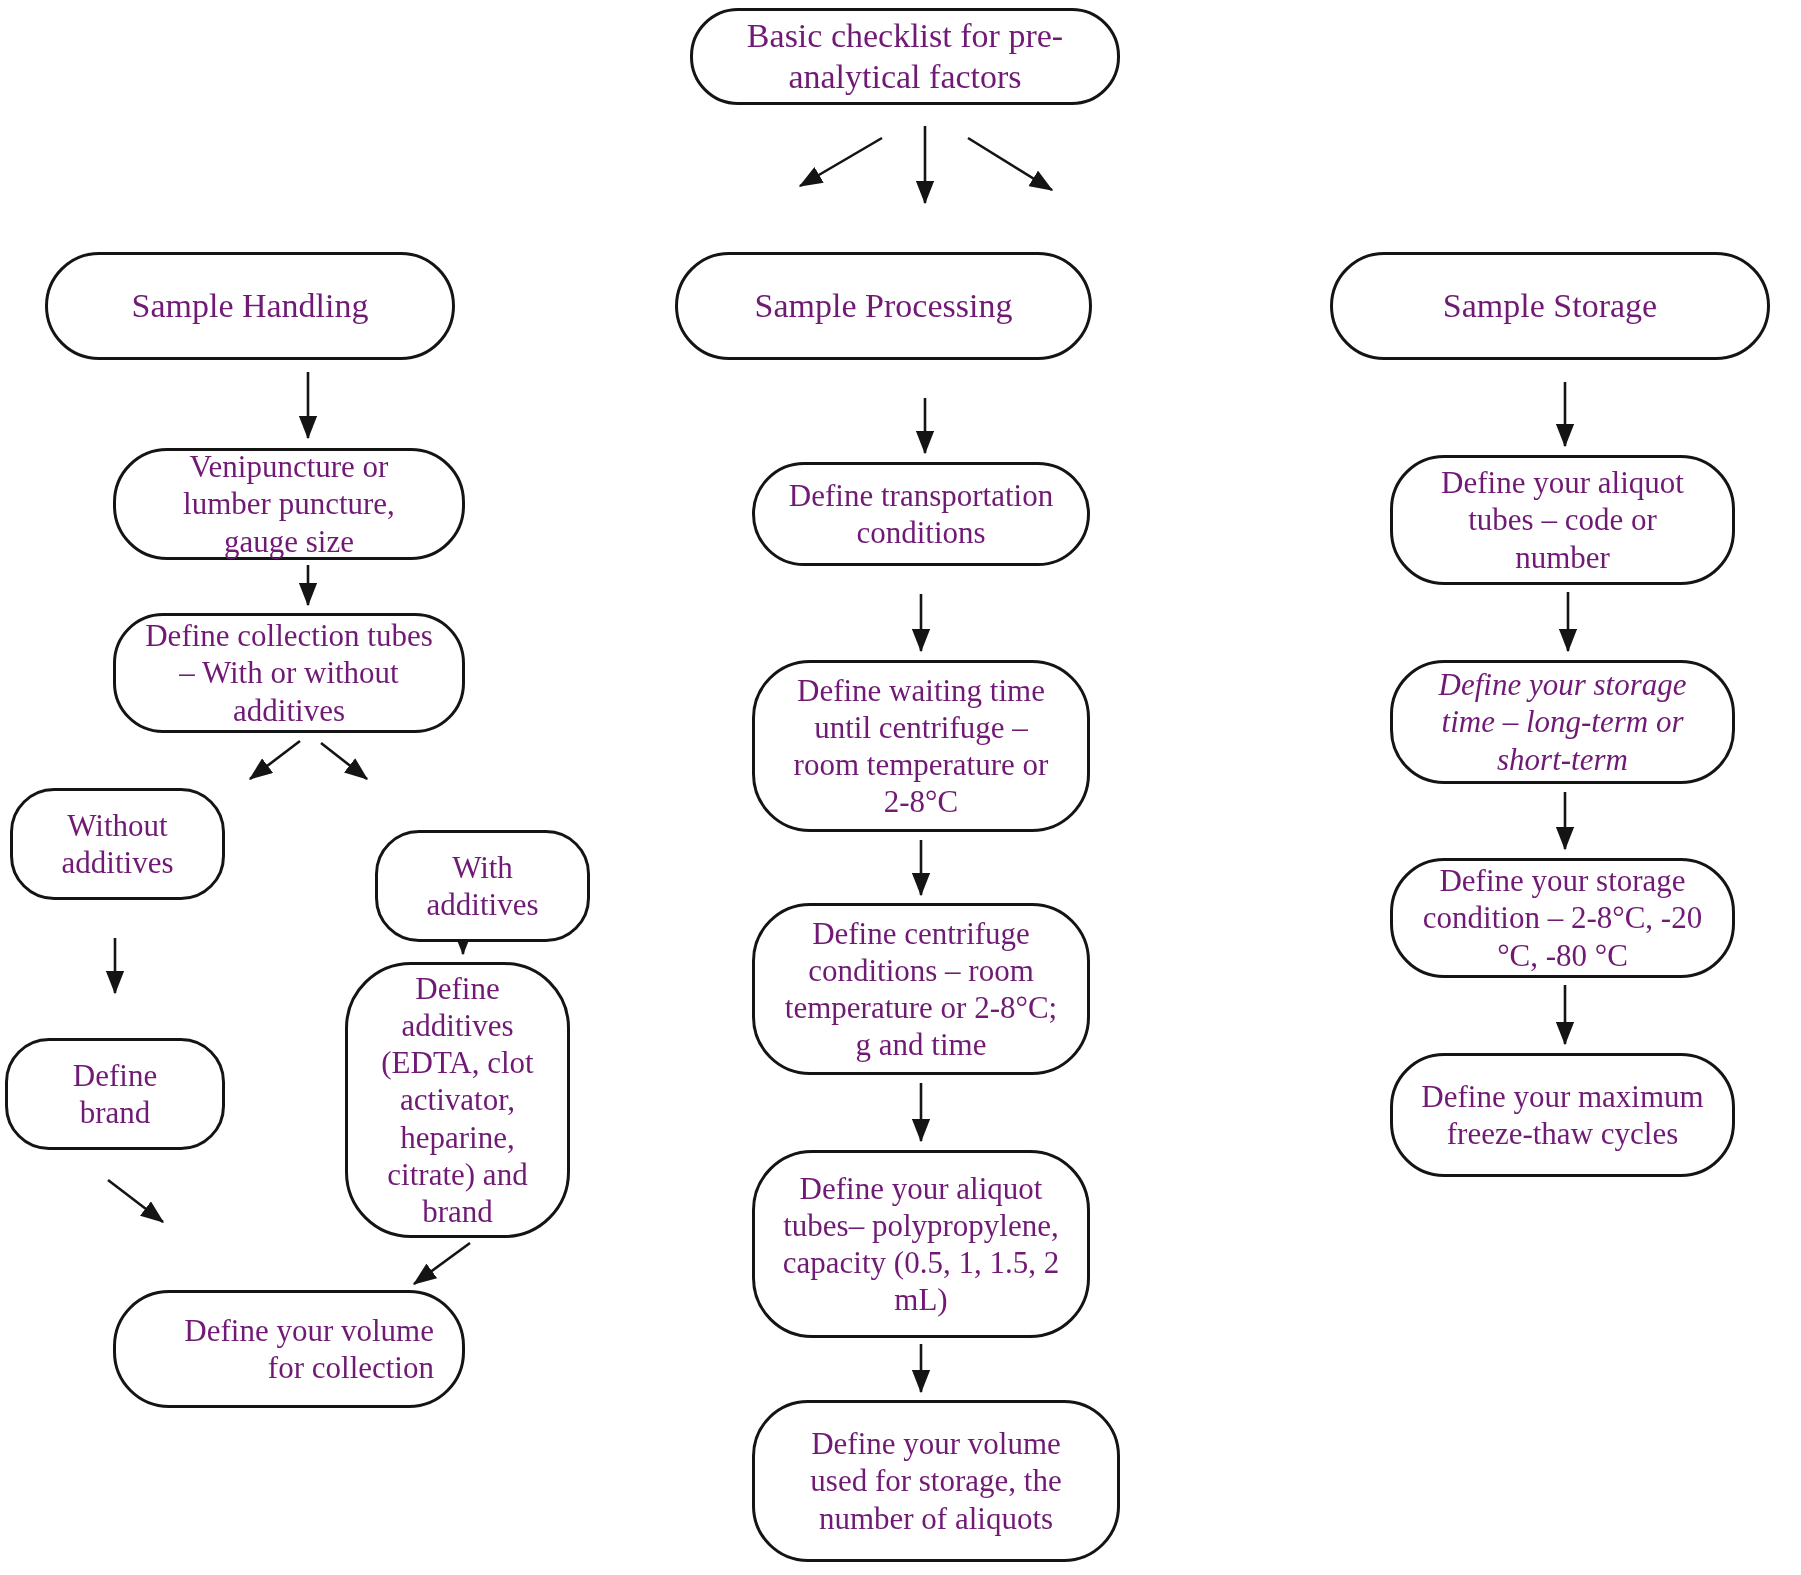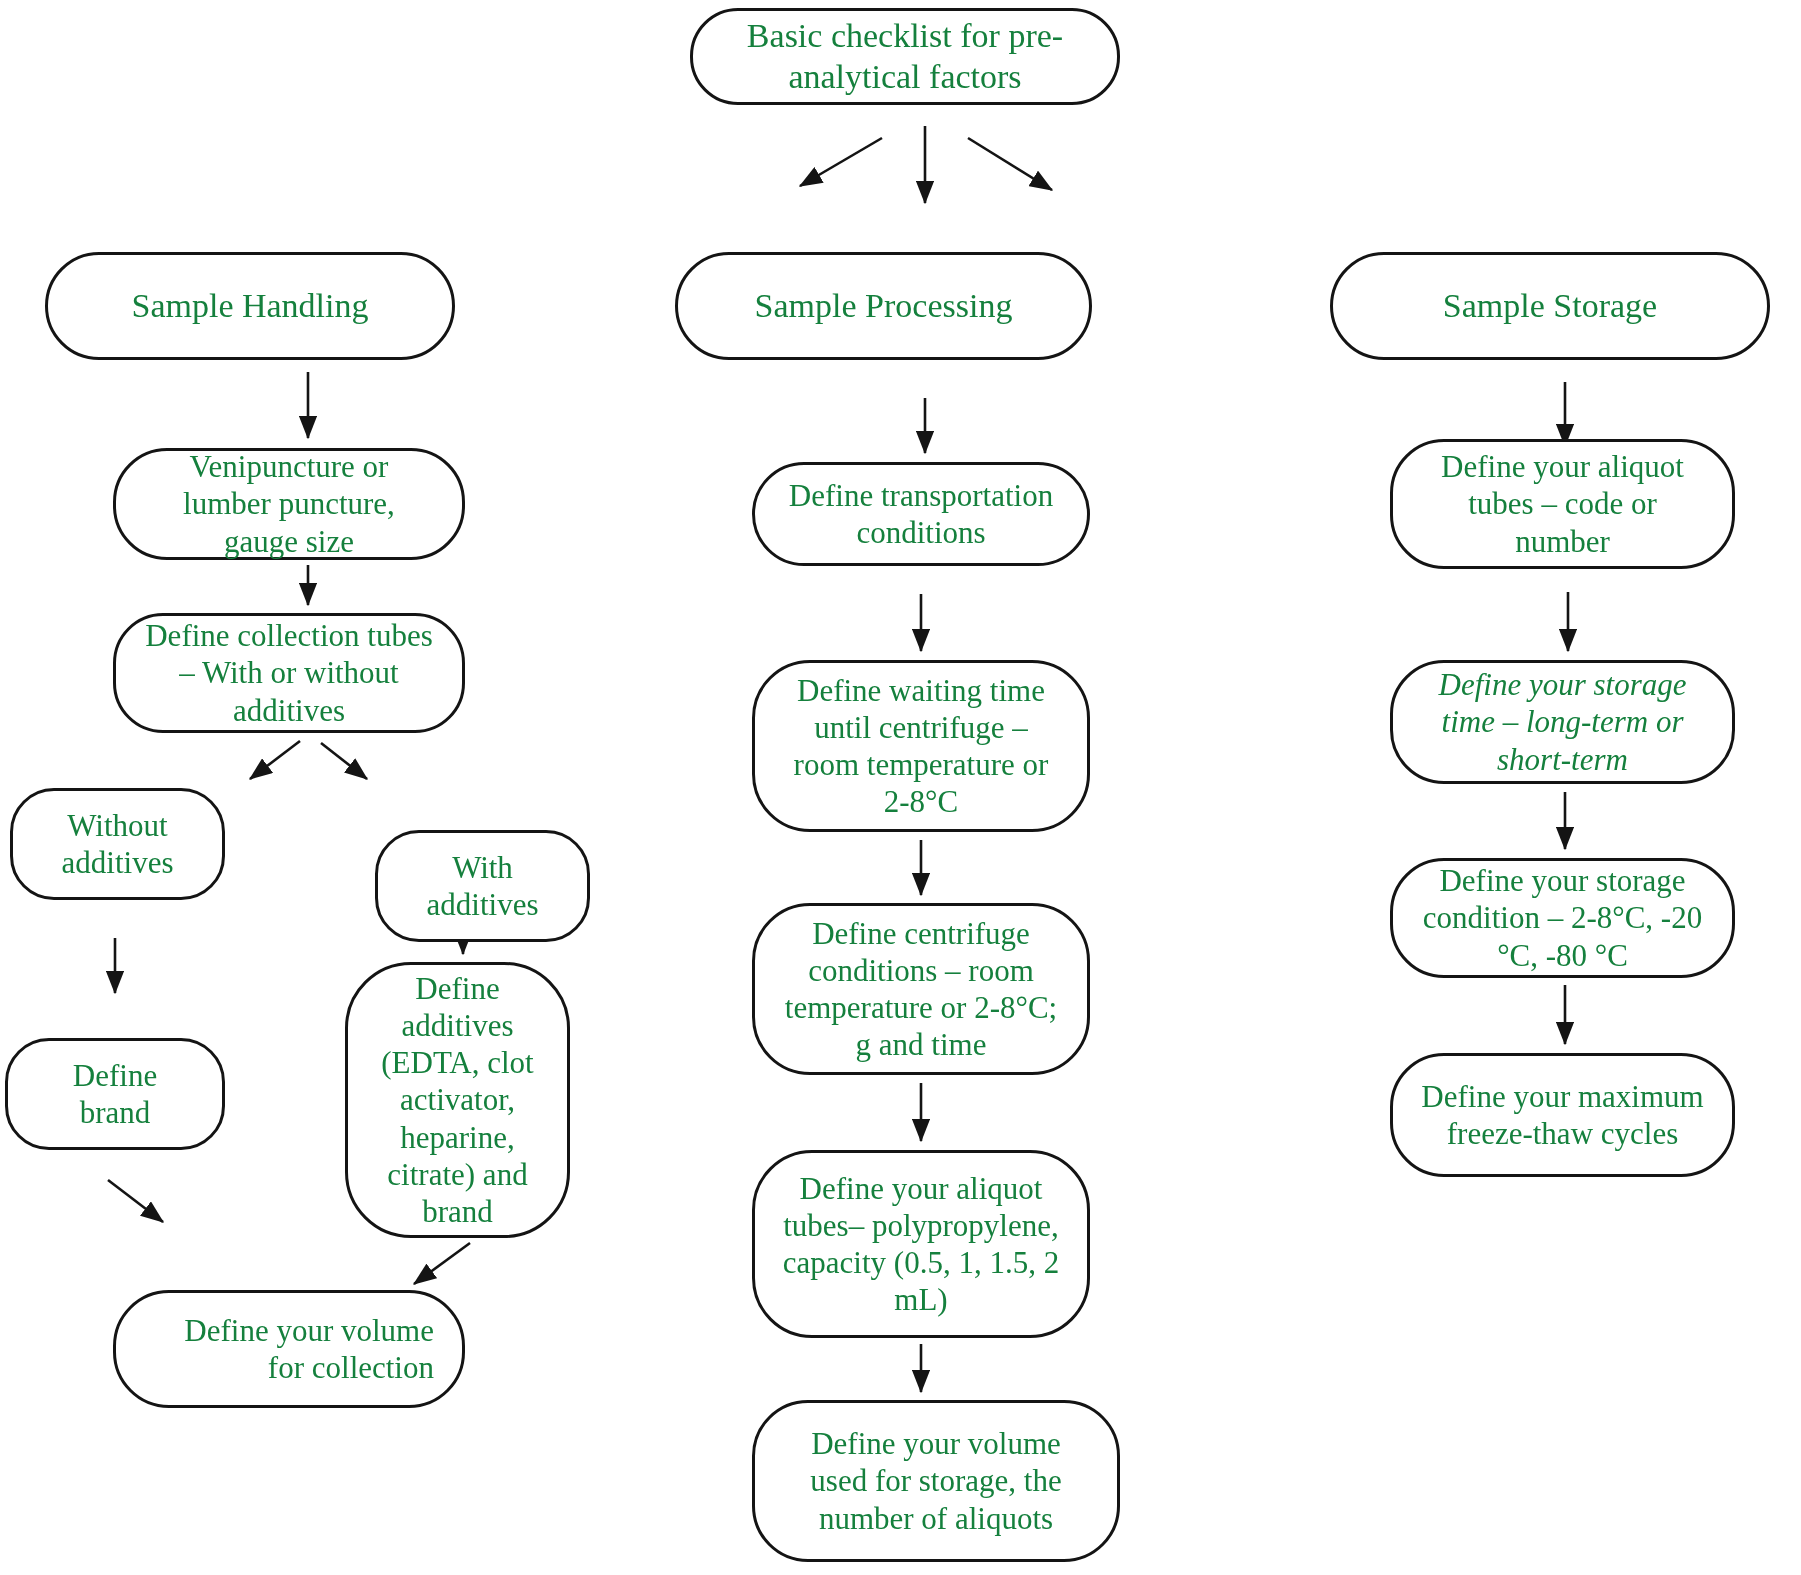--- a/index.html
+++ b/index.html
@@ -3,21 +3,21 @@
 <meta charset="utf-8">
 <style>
   * { margin: 0; padding: 0; box-sizing: border-box; }
   html, body { background: #ffffff; }
   .canvas {
     position: relative;
     width: 1801px;
     height: 1575px;
     background: #ffffff;
     font-family: "Liberation Serif", "DejaVu Serif", serif;
-    color: #15803d;
+    color: #701a75;
     overflow: hidden;
   }
   svg.connectors {
     position: absolute;
     left: 0; top: 0;
     width: 1801px; height: 1575px;
   }
   svg.connectors line { stroke: #141414; stroke-width: 2.6; }
   .node {
     position: absolute;
@@ -82,18 +82,18 @@
   <div class="node" style="left:5px; top:1038px; width:220px; height:112px; border-radius:44px; padding:6px 40px;">Define brand</div>
   <div class="node" style="left:345px; top:962px; width:225px; height:276px; border-radius:66px; padding:6px 14px;">Define additives (EDTA, clot activator, heparine, citrate) and brand</div>
   <div class="node" style="left:113px; top:1290px; width:352px; height:118px; border-radius:56px;text-align:right;">Define your volume for collection</div>
 
   <div class="node" style="left:752px; top:462px; width:338px; height:104px; border-radius:54px;">Define transportation conditions</div>
   <div class="node" style="left:752px; top:660px; width:338px; height:172px; border-radius:58px;">Define waiting time until centrifuge – room temperature or 2-8°C</div>
   <div class="node" style="left:752px; top:903px; width:338px; height:172px; border-radius:58px;">Define centrifuge conditions – room temperature or 2-8°C; g and time</div>
   <div class="node" style="left:752px; top:1150px; width:338px; height:188px; border-radius:60px; padding:4px 26px;">Define your aliquot tubes– polypropylene, capacity (0.5, 1, 1.5, 2 mL)</div>
   <div class="node" style="left:752px; top:1400px; width:368px; height:162px; border-radius:56px;">Define your volume used for storage, the number of aliquots</div>
 
-  <div class="node" style="left:1390px; top:439px; width:345px; height:130px; border-radius:54px;">Define your aliquot tubes – code or number</div>
+  <div class="node" style="left:1390px; top:455px; width:345px; height:130px; border-radius:54px;">Define your aliquot tubes – code or number</div>
   <div class="node" style="left:1390px; top:660px; width:345px; height:124px; border-radius:54px;font-style:italic;">Define your storage time – long-term or short-term</div>
   <div class="node" style="left:1390px; top:858px; width:345px; height:120px; border-radius:54px;">Define your storage condition – 2-8°C, -20 °C, -80 °C</div>
   <div class="node" style="left:1390px; top:1053px; width:345px; height:124px; border-radius:54px;">Define your maximum freeze-thaw cycles</div>
 
 </div>
 
 </body></html>

